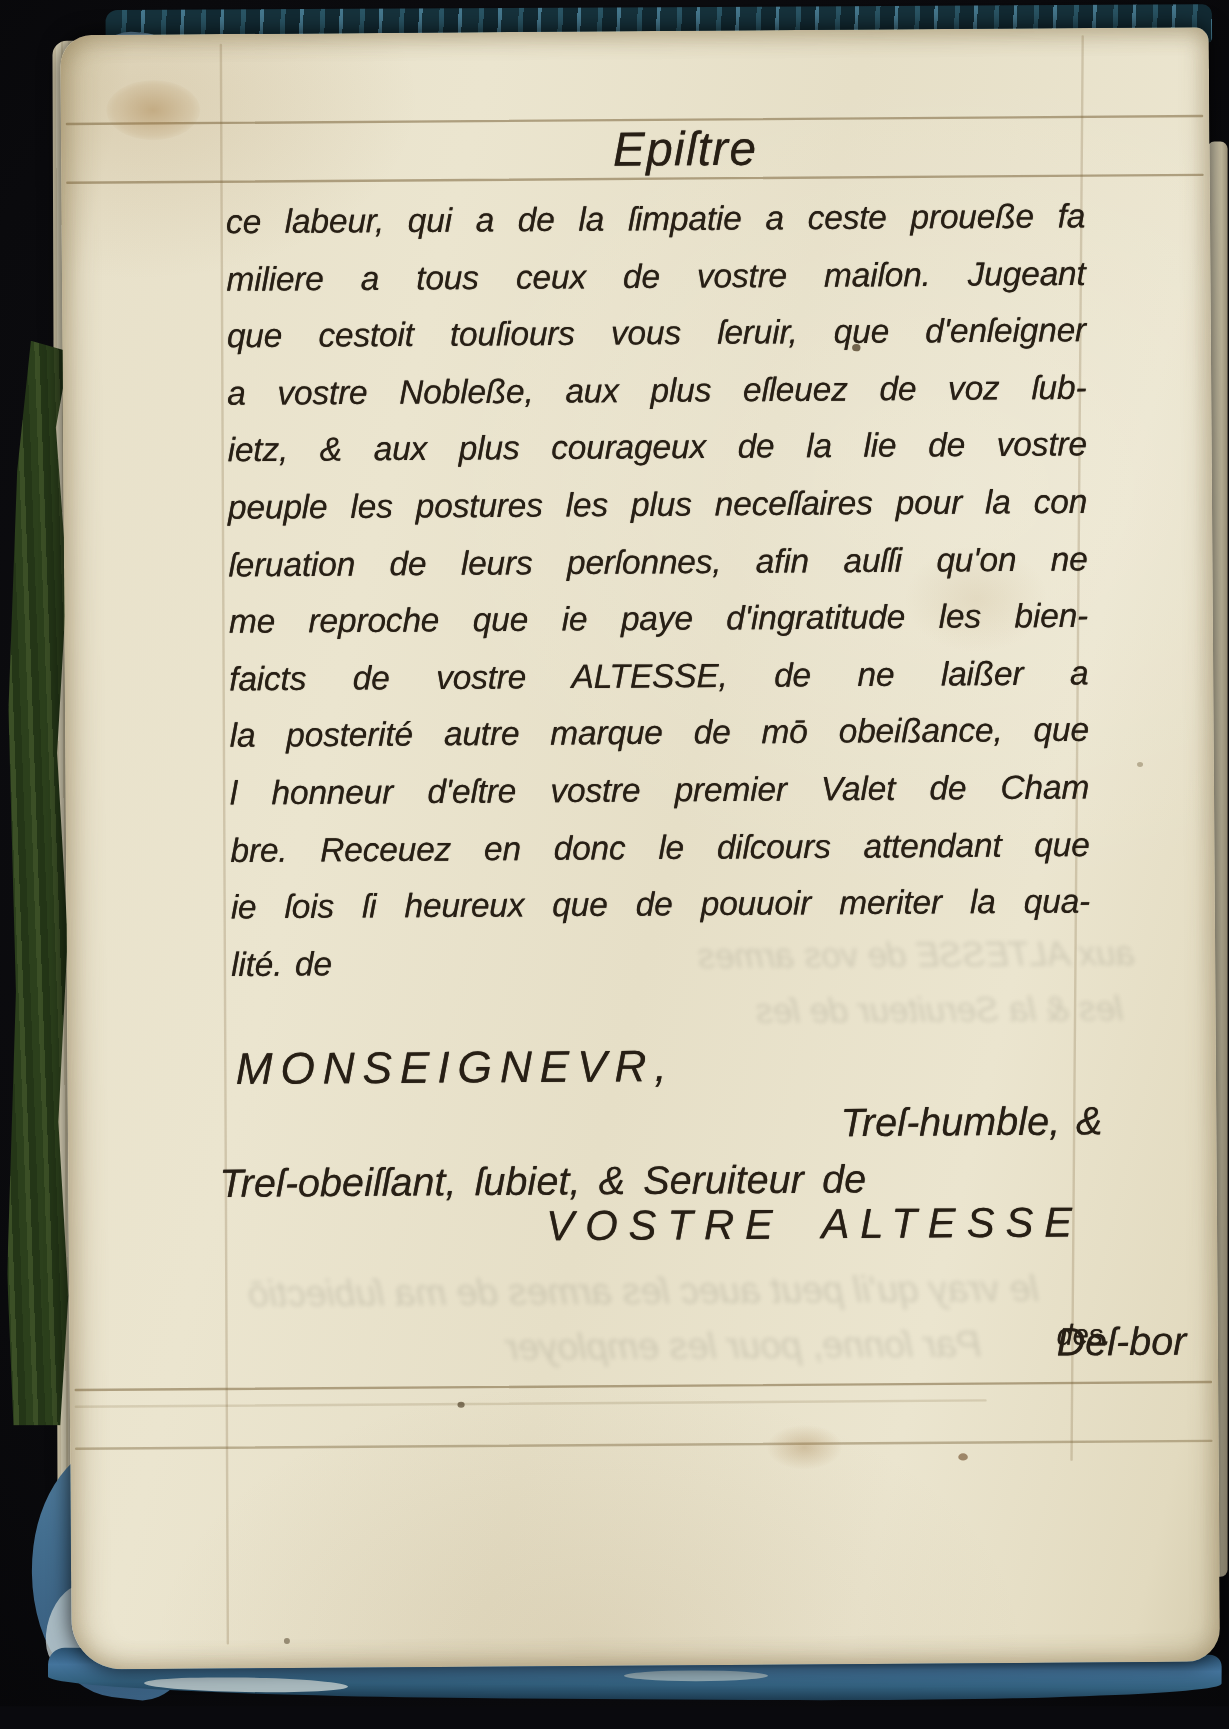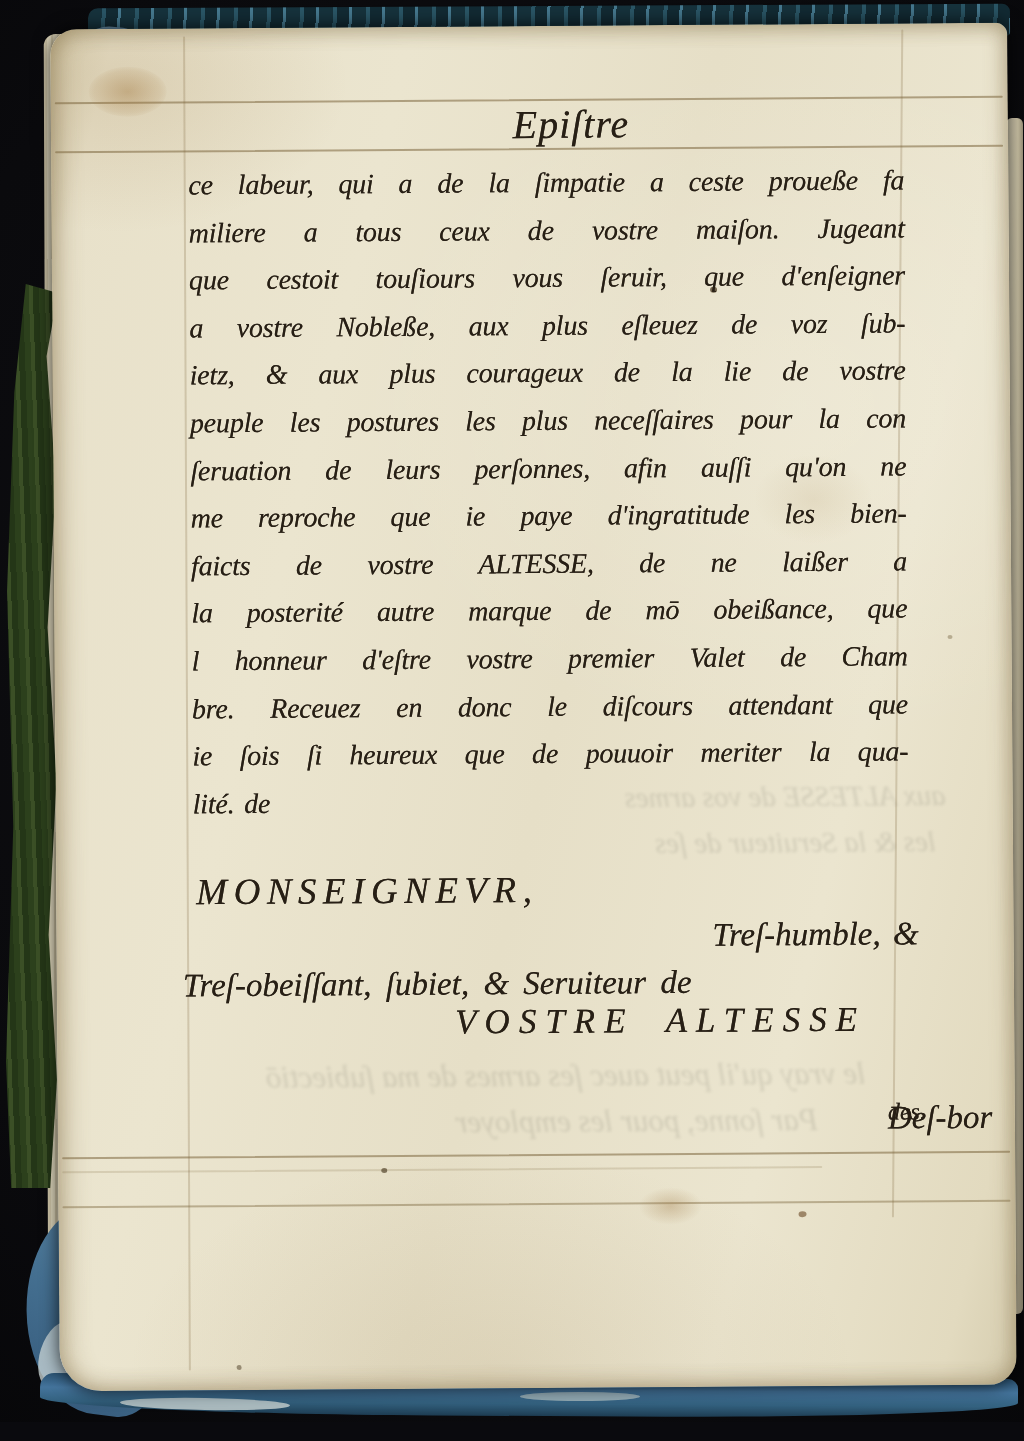--- a/index.html
+++ b/index.html
@@ -1,18 +1,18 @@
 <!DOCTYPE html>
 <html><head>
 <meta charset="utf-8">
 <style>
   html,body{margin:0;padding:0;background:#0a0a0e;}
   .stage{position:relative;width:1024px;height:1422px;overflow:hidden;
          background:radial-gradient(ellipse 900px 1100px at 50% 45%, #101014 0%, #0a0a0d 70%, #060608 100%);
-         font-family:Liberation Serif, serif;}
+         font-family:Liberation Sans, sans-serif;}
   .stage *{position:absolute;box-sizing:border-box;}
 
   
   .cover-top{left:88px;top:6px;width:922px;height:32px;border-radius:10px 8px 4px 6px;
     background:repeating-linear-gradient(93deg,#16323c 0 14px,#2a5666 14px 18px,#122a33 18px 30px,#45788e 30px 33px);
     transform:rotate(-0.3deg);}
   .corner-tl{left:68px;top:26px;width:72px;height:92px;border-radius:55% 30% 45% 40%;
     background:linear-gradient(160deg,#6f94ac,#4c7795 55%,#37607e);transform:rotate(6deg);}
   .left-blue{left:58px;top:48px;width:42px;height:268px;border-radius:40% 20% 50% 30%;
     background:linear-gradient(180deg,#5d86a2,#46708d 60%,#3d6583);transform:rotate(2.5deg);}

